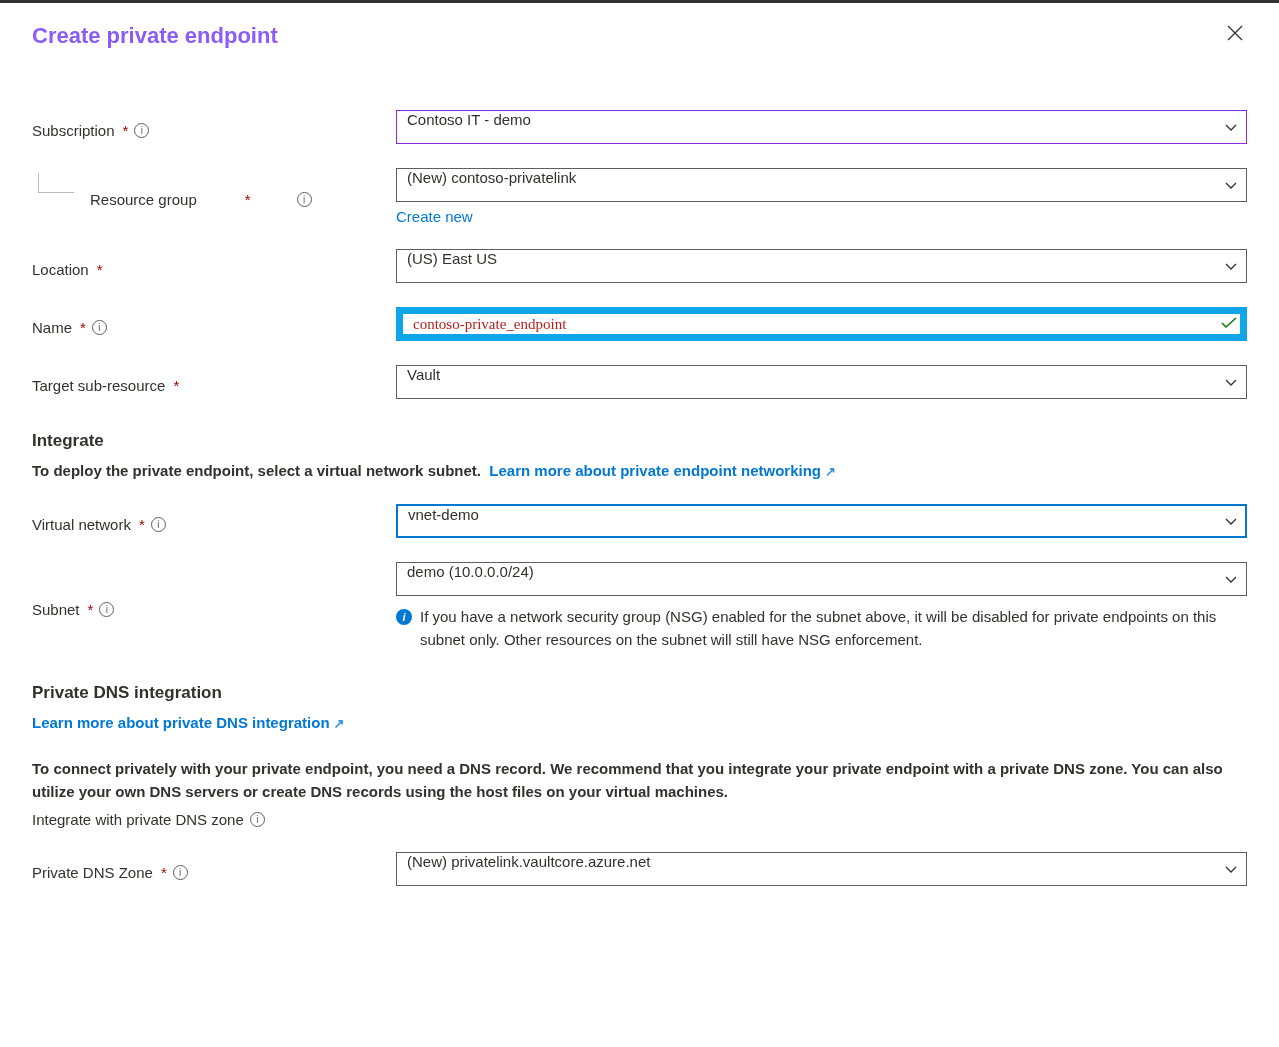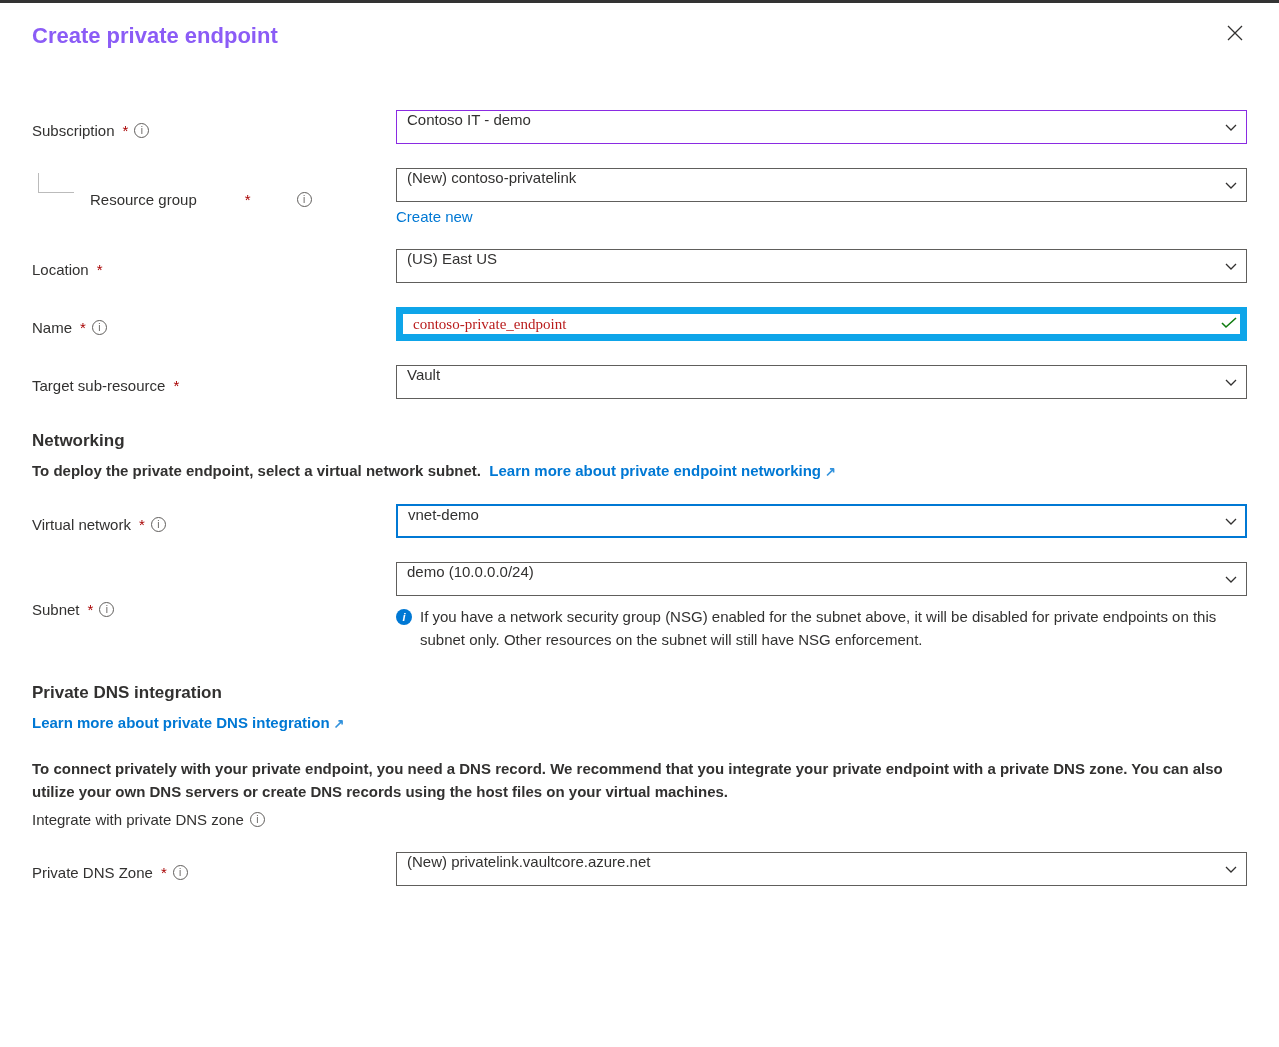--- a/index.html
+++ b/index.html
@@ -272,21 +272,21 @@
         <div class="select">Vault</div>
         <span class="chevron">
           <svg width="12" height="8" viewBox="0 0 12 8">
               <path d="M1 1 L6 6 L11 1" stroke="#323130" stroke-width="1.3" fill="none"></path>
             </svg>
         </span>
       </div>
     </div>
   </div>
 
-  <h2 class="section-heading">Networking</h2>
+  <h2 class="section-heading">Integrate</h2>
   <p class="desc-text">
     <span>To deploy the private endpoint, select a virtual network subnet.</span>
     &nbsp;<a class="link ext-link">Learn more about private endpoint networking</a>
   </p>
 
   <div class="form-row">
     <div class="label-block">
       <span>Virtual network</span>
       <span class="req">*</span>
       <span class="info-icon">i</span>

